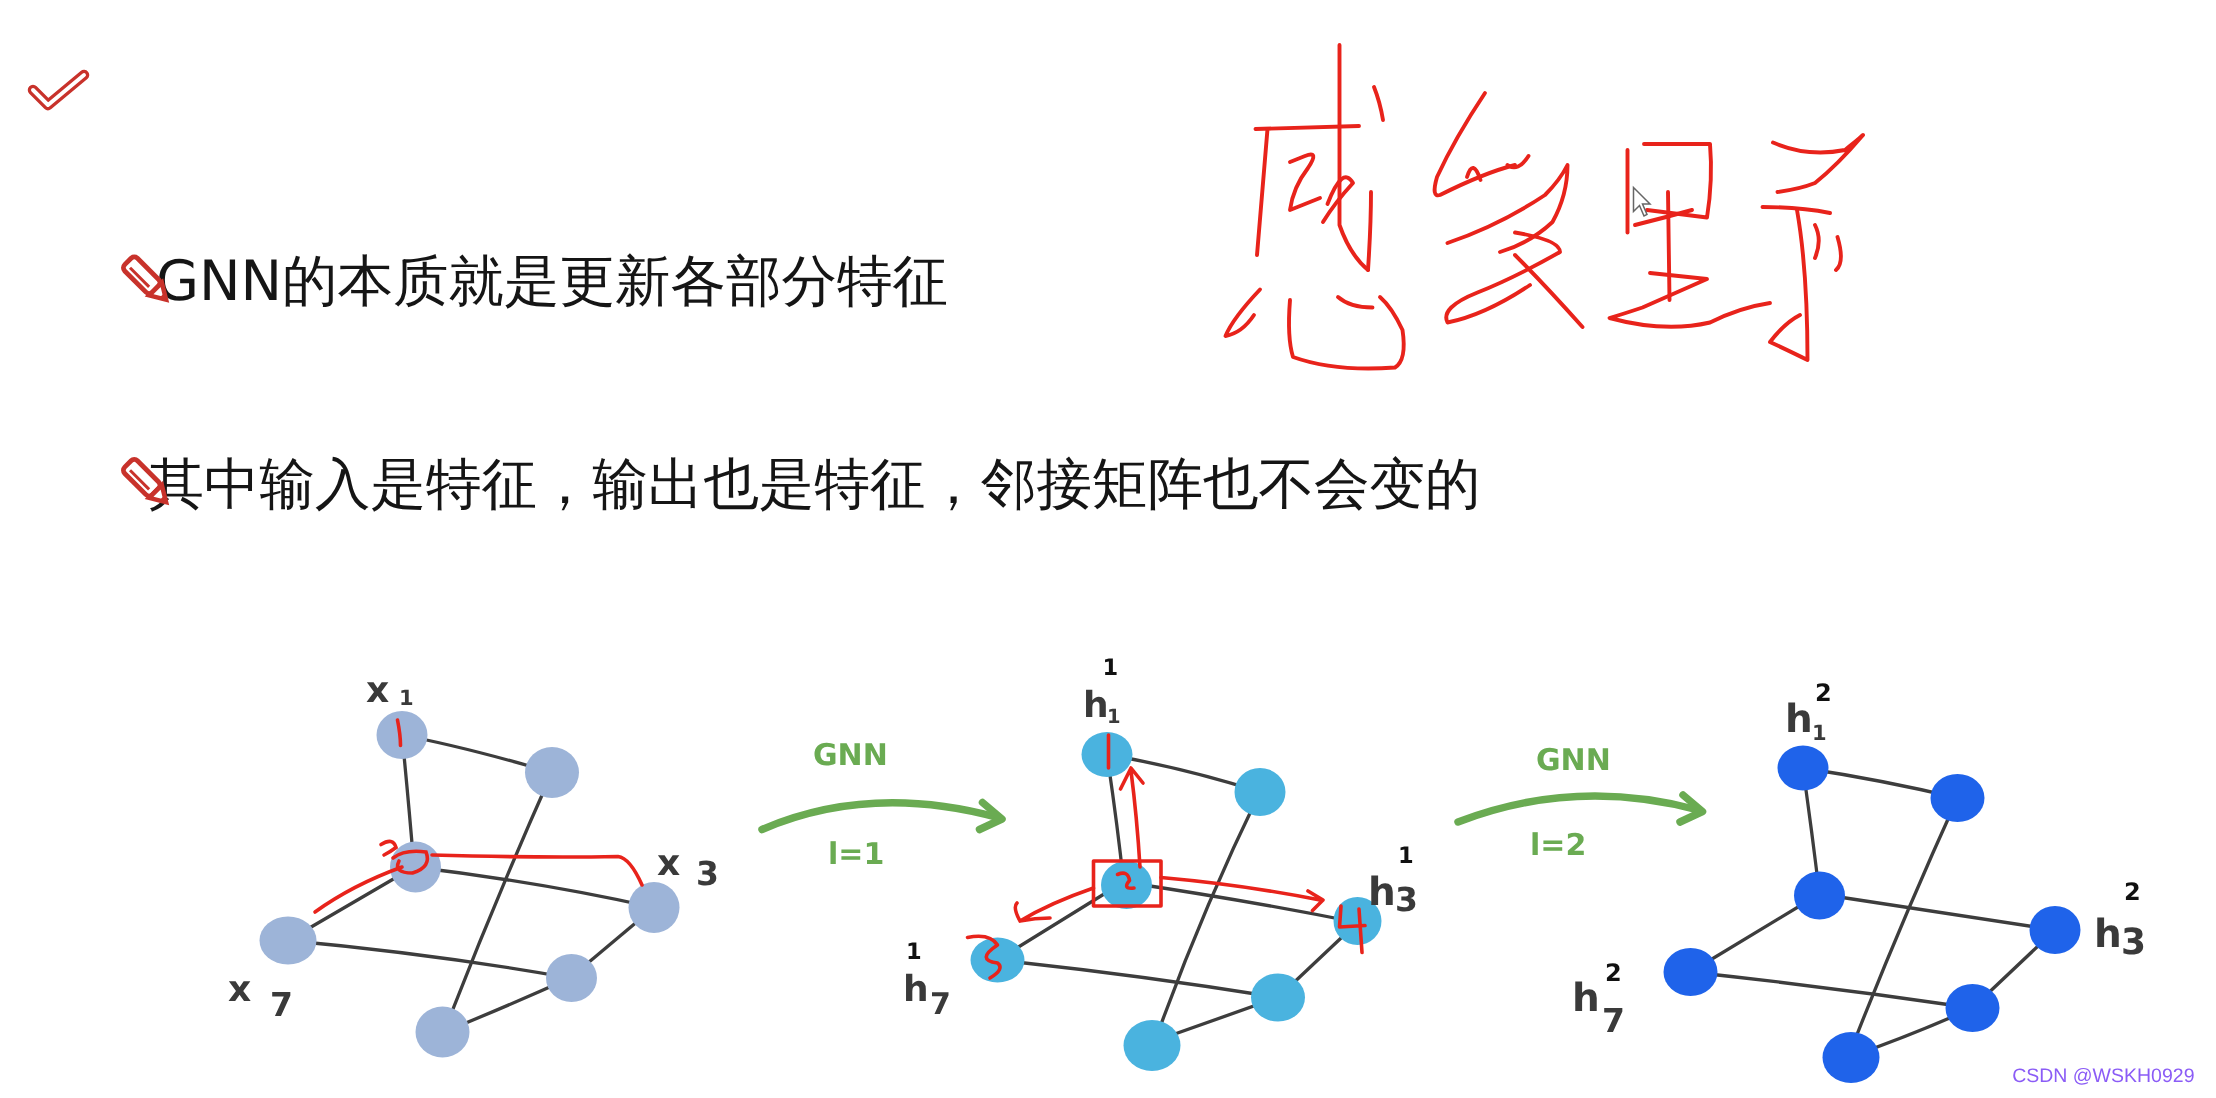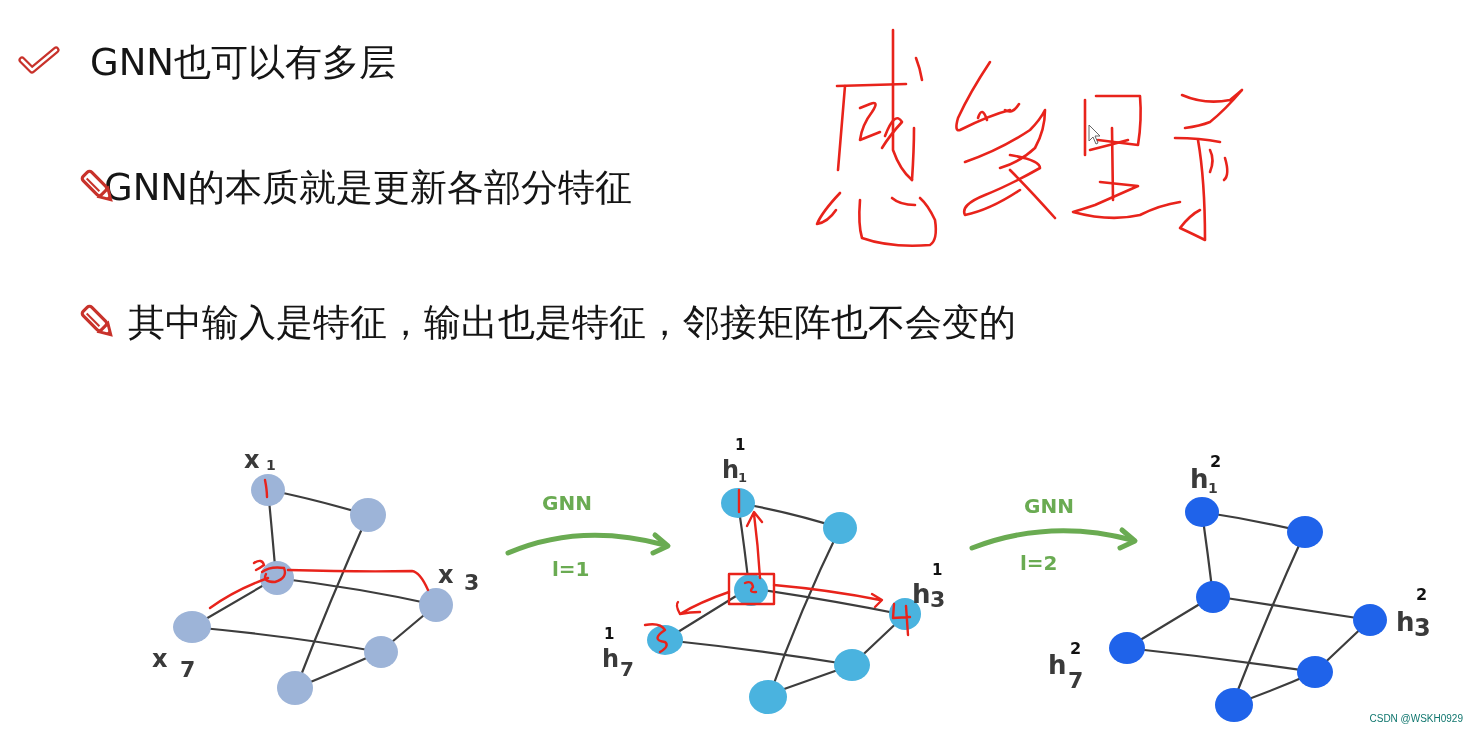--- a/index.html
+++ b/index.html
@@ -3,33 +3,32 @@
 <meta charset="utf-8">
 <style>
   html, body { margin:0; padding:0; background:#ffffff; }
   body { width:1477px; height:732px; position:relative; overflow:hidden;
          font-family:"DejaVu Sans", "Liberation Sans", sans-serif; color:#111; }
   .bullet { position:absolute; display:flex; align-items:center; }
   .bullet .txt { font-size:37px; letter-spacing:0px; white-space:nowrap; color:#151515; }
   .icon { position:absolute; }
   svg.canvas { position:absolute; left:0; top:0; }
   .watermark { position:absolute; right:14px; bottom:8px; font-family:"Liberation Sans", sans-serif;
-               font-size:10px; color:#0f766e; }
+               font-size:13px; color:#8b5cf6; }
 </style>
 </head>
 <body>
 
 <div class="bullet" style="left:18px; top:38px;">
   <span class="icon" style="left:0; top:8px;">
     <svg width="44" height="28" viewBox="0 0 44 28">
       <path d="M4 14 L14 24 L38 4" fill="none" stroke="#c8322b" stroke-width="7" stroke-linecap="round" stroke-linejoin="round"></path>
       <path d="M4 14 L14 24 L38 4" fill="none" stroke="#ffffff" stroke-width="2.6" stroke-linecap="round" stroke-linejoin="round"></path>
     </svg>
   </span>
-  <span class="txt" style="margin-left:72px;">GNN也可以有多层</span>
 </div>
 
 <div class="bullet" style="left:78px; top:163px;">
   <span class="icon" style="left:0; top:4px;">
     <svg width="40" height="40" viewBox="0 0 40 40">
       <g transform="rotate(-45 20 20)">
         <rect x="14" y="2" width="12" height="26" rx="3" fill="#fff" stroke="#c8322b" stroke-width="3.2"></rect>
         <line x1="18" y1="6" x2="18" y2="24" stroke="#c8322b" stroke-width="2"></line>
         <path d="M14 28 L20 38 L26 28 Z" fill="#fff" stroke="#c8322b" stroke-width="3"></path>
         <path d="M18 34 L20 38 L22 34 Z" fill="#c8322b"></path>
@@ -43,21 +42,21 @@
   <span class="icon" style="left:0; top:4px;">
     <svg width="40" height="40" viewBox="0 0 40 40">
       <g transform="rotate(-45 20 20)">
         <rect x="14" y="2" width="12" height="26" rx="3" fill="#fff" stroke="#c8322b" stroke-width="3.2"></rect>
         <line x1="18" y1="6" x2="18" y2="24" stroke="#c8322b" stroke-width="2"></line>
         <path d="M14 28 L20 38 L26 28 Z" fill="#fff" stroke="#c8322b" stroke-width="3"></path>
         <path d="M18 34 L20 38 L22 34 Z" fill="#c8322b"></path>
       </g>
     </svg>
   </span>
-  <span class="txt" style="margin-left:50px;">其中输入是特征，输出也是特征，邻接矩阵也不会变的</span>
+  <span class="txt" style="margin-left:21px;">其中输入是特征，输出也是特征，邻接矩阵也不会变的</span>
 </div>
 
 <svg class="canvas" width="1477" height="732" viewBox="0 0 1477 732">
 
   <g fill="none" stroke="#e8231b" stroke-width="2.6" stroke-linecap="round" stroke-linejoin="round">
 
     <path d="M837 86 L906 84"></path>
     <path d="M893 30 L893 150 Q900 170 912 180"></path>
     <path d="M845 86 Q842 120 838 170"></path>
     <path d="M860 108 L870 104 Q880 100 872 112 Q862 125 860 140 L880 132"></path>

